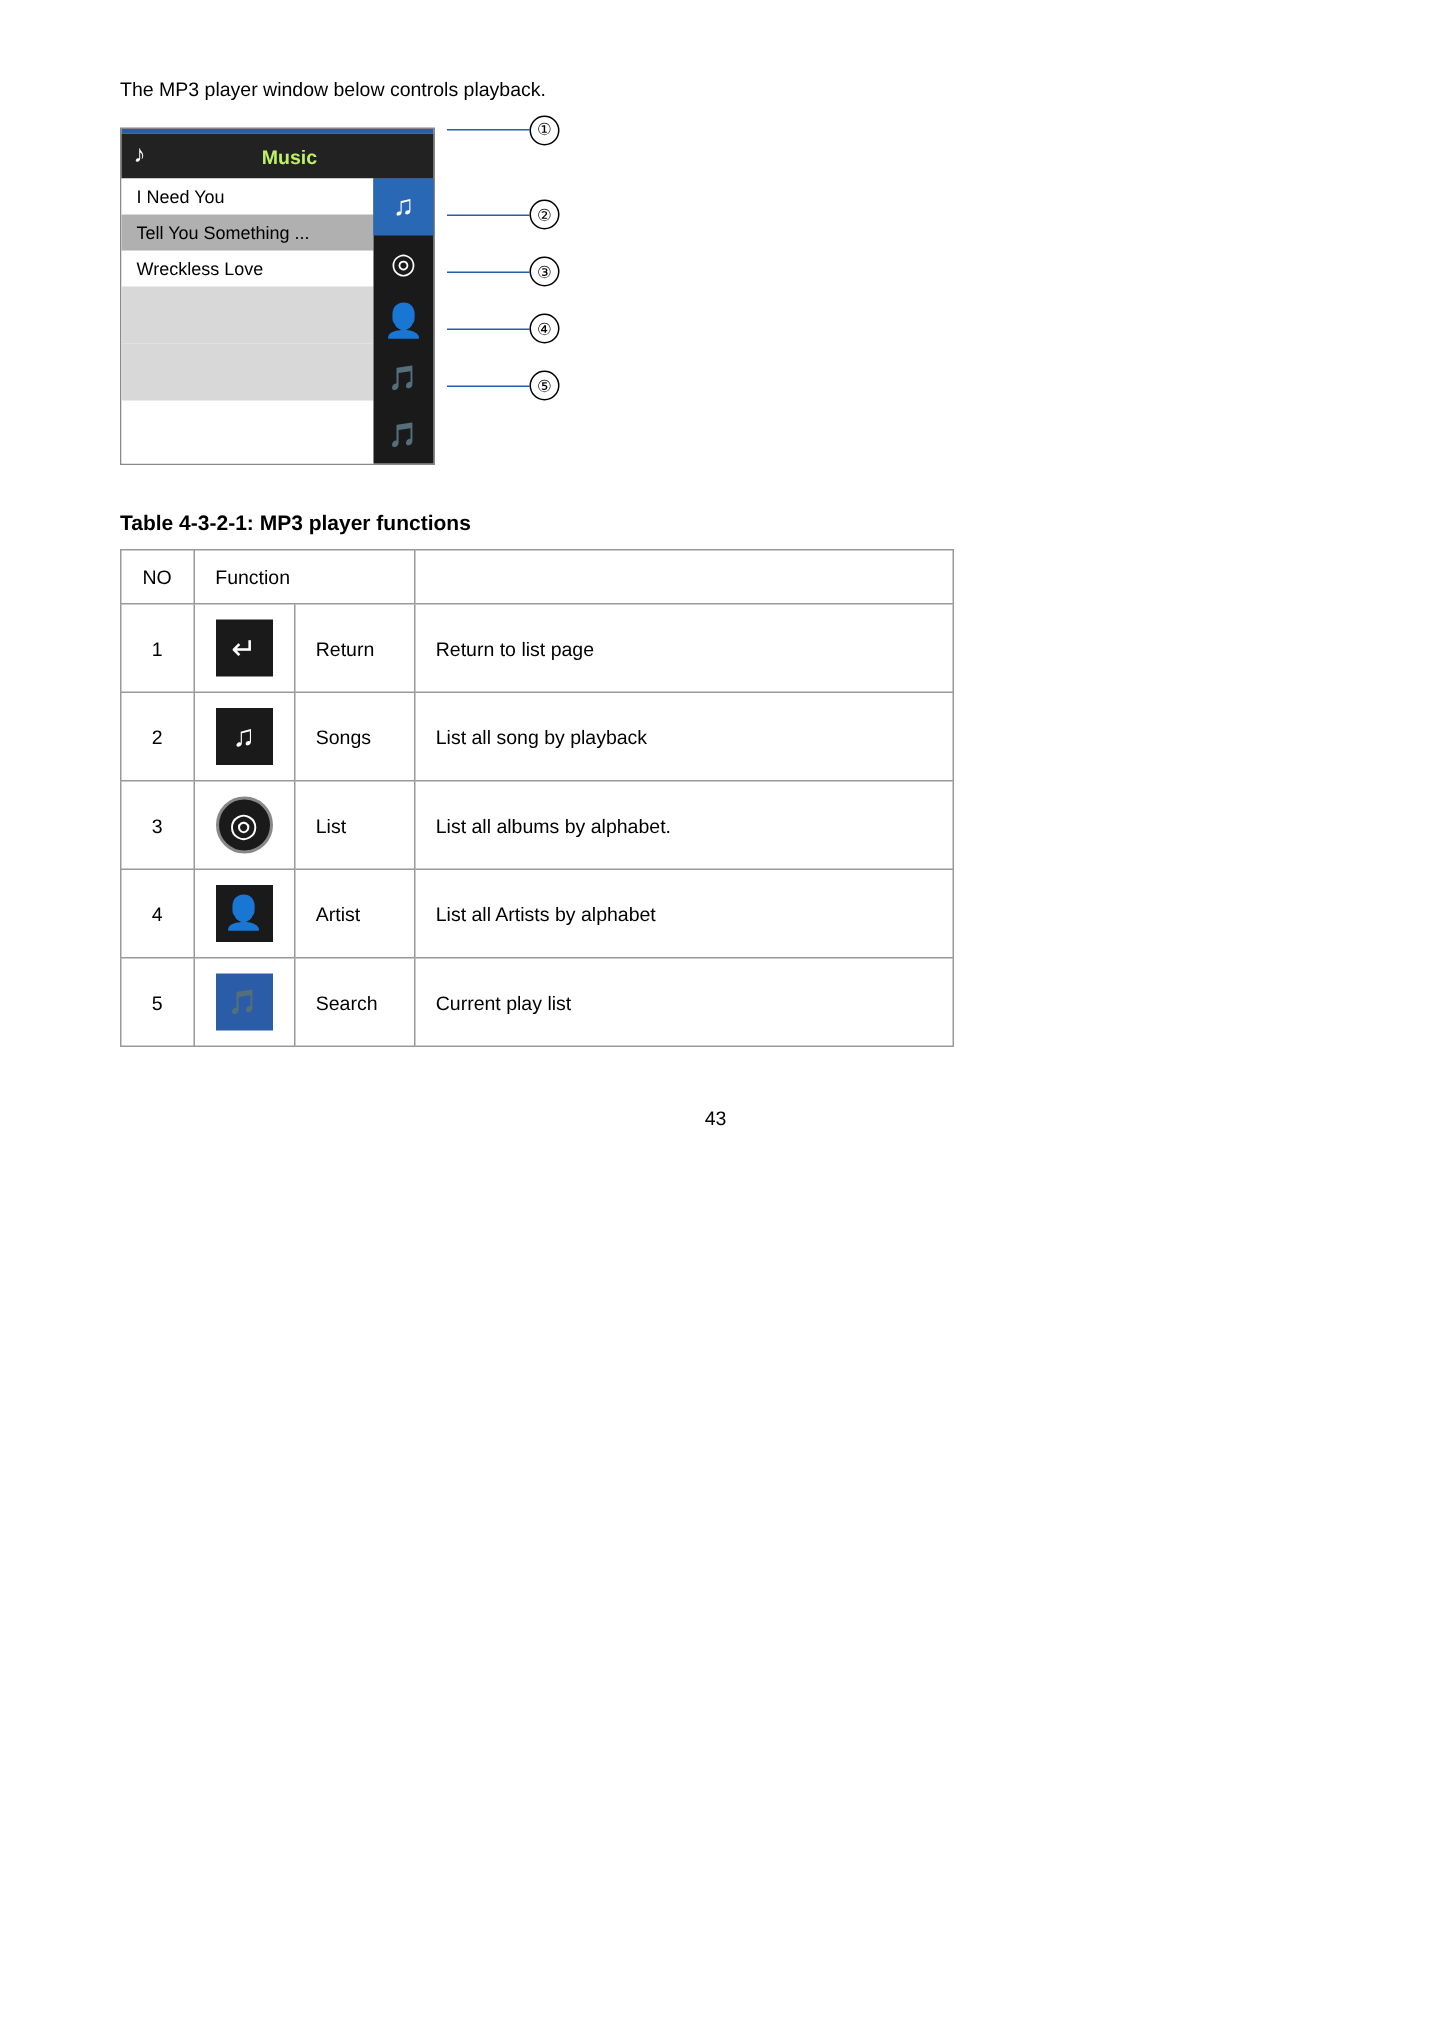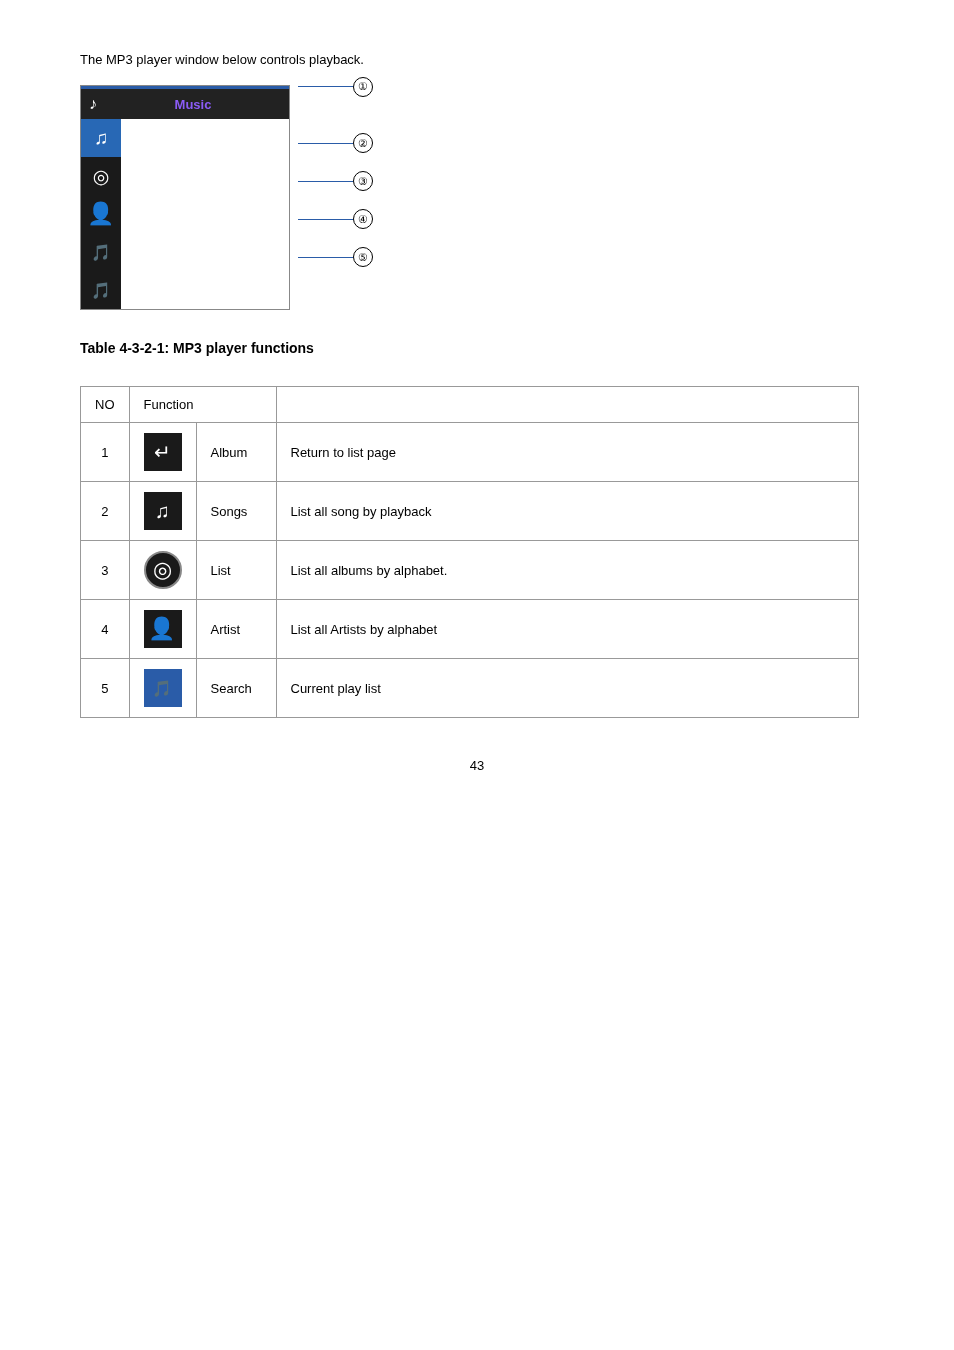--- a/index.html
+++ b/index.html
@@ -16,26 +16,26 @@
     .intro-text {
       font-size: 13px;
       margin-bottom: 18px;
       margin-top: 12px;
     }
 
     
     .table-title {
       font-weight: bold;
       font-size: 14px;
-      margin-bottom: 30px;
+      margin-bottom: 10px;
     }
 
     table {
       border-collapse: collapse;
-      width: 779px;
+      width: 556px;
     }
 
     th, td {
       border: 1px solid #999;
       padding: 10px 14px;
       text-align: left;
       vertical-align: middle;
       font-size: 13px;
     }
 
@@ -84,21 +84,21 @@
 
     .mp3-header-row {
       background: #222;
       display: flex;
       align-items: center;
       padding: 6px 8px;
       gap: 8px;
     }
 
     .mp3-header-label {
-      color: #8b5cf6;
+      color: #bef264;
       font-weight: bold;
       font-size: 13px;
       flex: 1;
       text-align: center;
     }
 
     .mp3-body {
       display: flex;
     }
 
@@ -174,20 +174,27 @@
 
 <div class="mp3-wrapper">
 
   <div class="mp3-player">
     <div class="mp3-topbar"></div>
     <div class="mp3-header-row">
       <span style="color:#fff;font-size:16px;">♪</span>
       <span class="mp3-header-label">Music</span>
     </div>
     <div class="mp3-body">
+      <div class="mp3-list">
+        <div class="mp3-item">I Need You</div>
+        <div class="mp3-item selected">Tell You Something ...</div>
+        <div class="mp3-item">Wreckless Love</div>
+        <div class="mp3-item empty"></div>
+        <div class="mp3-item empty"></div>
+      </div>
       <div class="mp3-buttons">
         <div class="mp3-btn blue">♫</div>
         <div class="mp3-btn">◎</div>
         <div class="mp3-btn" style="font-size:22px;">👤</div>
         <div class="mp3-btn" style="font-size:16px;">🎵</div>
         <div class="mp3-btn" style="font-size:16px;">🎵</div>
       </div>
     </div>
   </div>
 
@@ -228,21 +235,21 @@
     <tr>
       <th>NO</th>
       <th colspan="2" style="text-align:left;">Function</th>
       <th></th>
     </tr>
   </thead>
   <tbody id="table-body">
   <tr>
     <td class="no-col">1</td>
     <td class="icon-col"><div style="width:38px;height:38px;background:#1a1a1a;display:inline-flex;align-items:center;justify-content:center;color:#fff;font-size:20px;">↵</div></td>
-    <td class="func-col">Album</td>
+    <td class="func-col">Return</td>
     <td>Return to list page</td>
   </tr>
       <tr>
     <td class="no-col">2</td>
     <td class="icon-col"><div style="width:38px;height:38px;background:#1a1a1a;display:inline-flex;align-items:center;justify-content:center;color:#fff;font-size:20px;">♫</div></td>
     <td class="func-col">Songs</td>
     <td>List all song by playback</td>
   </tr>
       <tr>
     <td class="no-col">3</td>

